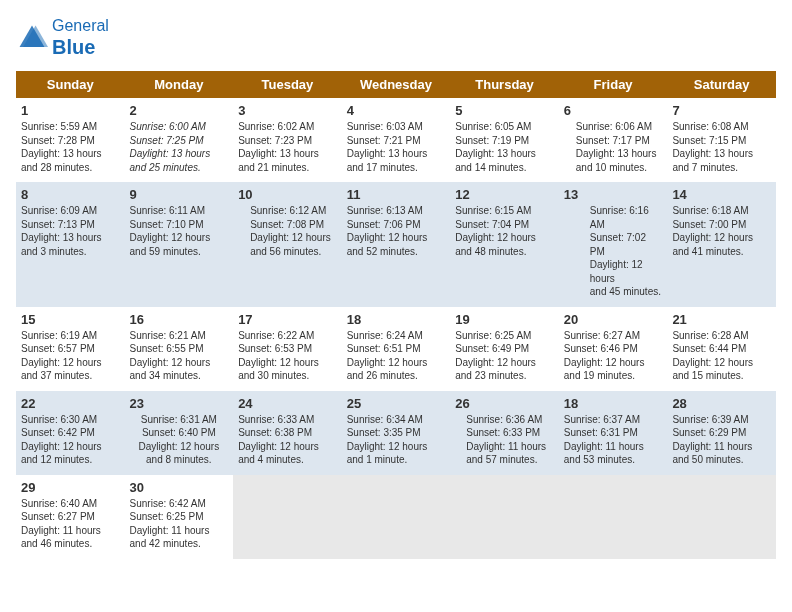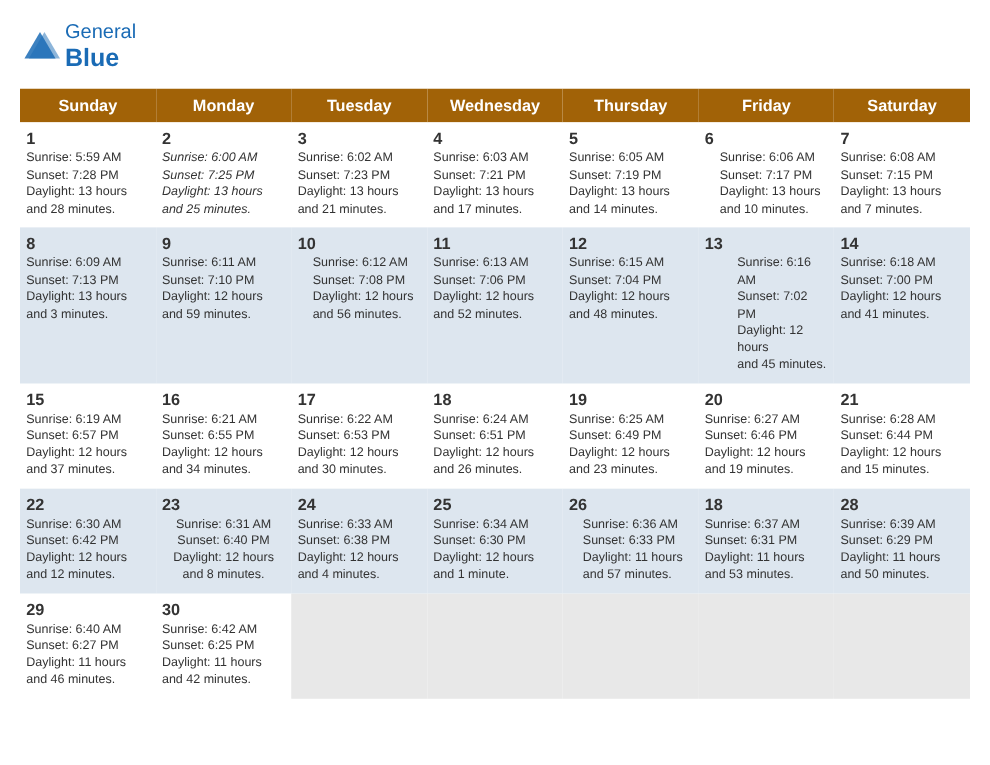--- a/index.html
+++ b/index.html
@@ -291,21 +291,21 @@
         <td>
           <span class="day-num">24</span>
           <div class="day-info" style="white-space: pre-line;">Sunrise: 6:33 AM
 Sunset: 6:38 PM
 Daylight: 12 hours
 and 4 minutes.</div>
         </td>
         <td>
           <span class="day-num">25</span>
           <div class="day-info" style="white-space: pre-line;">Sunrise: 6:34 AM
-Sunset: 6:30 PM
+Sunset: 3:35 PM
 Daylight: 12 hours
 and 1 minute.</div>
         </td>
         <td>
           <span class="day-num">26</span>
           <div class="day-info" style="white-space: pre-line; margin-left: 11px;">Sunrise: 6:36 AM
 Sunset: 6:33 PM
 Daylight: 11 hours
 and 57 minutes.</div>
         </td>

